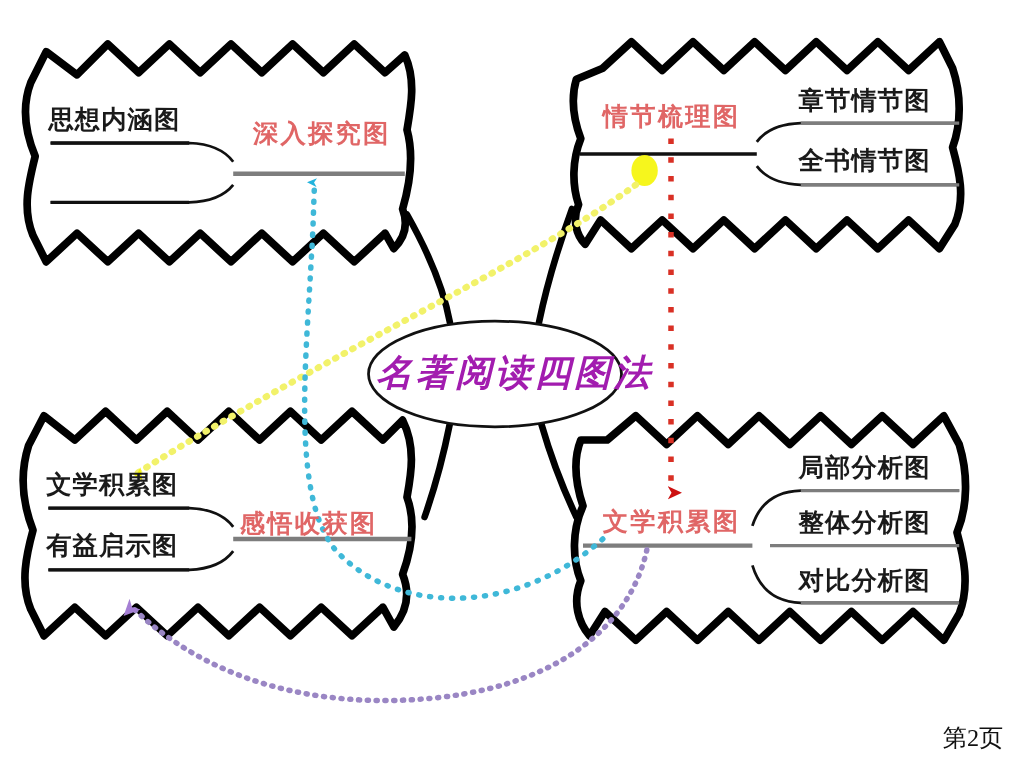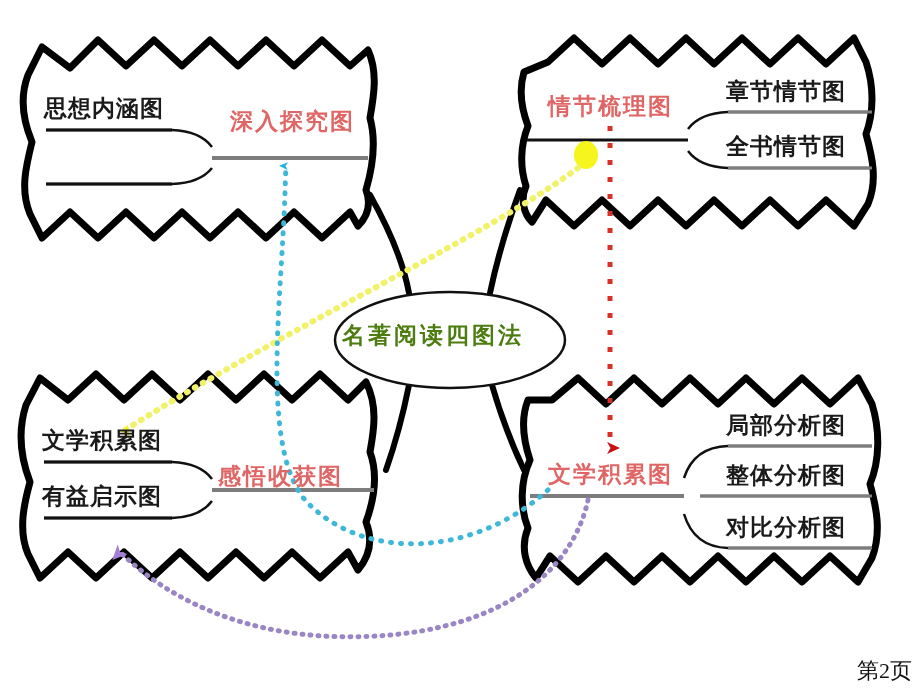--- a/index.html
+++ b/index.html
@@ -37,24 +37,25 @@
     font-size: 23px;
     font-weight: 600;
   }
   .branch-label {
     color: #e06666;
     font-size: 23px;
     font-weight: 700;
     letter-spacing: 2px;
   }
   .center-label {
-    color: #4d7c0f;
-    font-size: 23px;
+    color: #a21caf;
+    font-size: 33px;
     font-weight: 600;
     letter-spacing: 3px;
+    font-style: italic;
   }
   .page-number {
     position: absolute;
     right: 8px;
     bottom: 4px;
     font-size: 22px;
     color: #111111;
     font-family: "Liberation Serif", "DejaVu Serif", serif;
     white-space: nowrap;
   }

